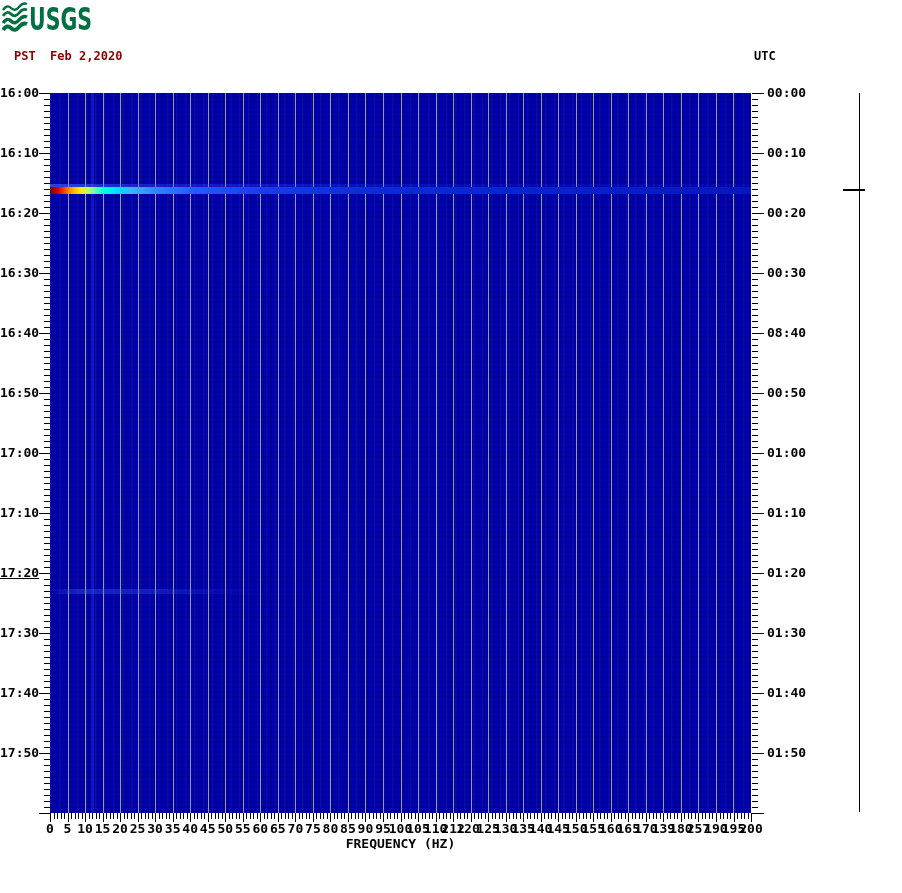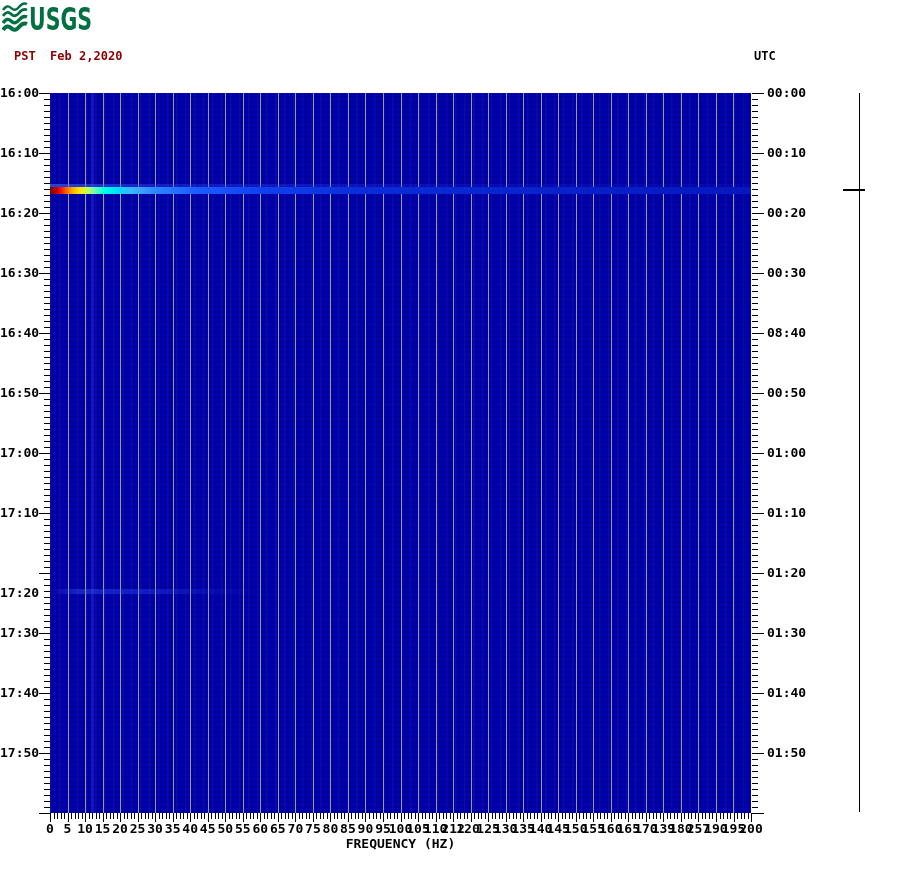--- a/index.html
+++ b/index.html
@@ -338,21 +338,21 @@
       <div class="tick" style="left: 39px; top: 813px; width: 11px; height: 1px;"></div>
       <div class="tick" style="left: 752px; top: 813px; width: 12px; height: 1px;"></div>
       <div class="tlabel-l" style="top: 86px;">16:00</div>
       <div class="tlabel-l" style="top: 146px;">16:10</div>
       <div class="tlabel-l" style="top: 206px;">16:20</div>
       <div class="tlabel-l" style="top: 266px;">16:30</div>
       <div class="tlabel-l" style="top: 326px;">16:40</div>
       <div class="tlabel-l" style="top: 386px;">16:50</div>
       <div class="tlabel-l" style="top: 446px;">17:00</div>
       <div class="tlabel-l" style="top: 506px;">17:10</div>
-      <div class="tlabel-l" style="top: 586px;">17:20</div>
+      <div class="tlabel-l" style="top: 566px; text-decoration: underline;">17:20</div>
       <div class="tlabel-l" style="top: 626px;">17:30</div>
       <div class="tlabel-l" style="top: 686px;">17:40</div>
       <div class="tlabel-l" style="top: 746px;">17:50</div>
       <div class="tlabel-r" style="top: 86px;">00:00</div>
       <div class="tlabel-r" style="top: 146px;">00:10</div>
       <div class="tlabel-r" style="top: 206px;">00:20</div>
       <div class="tlabel-r" style="top: 266px;">00:30</div>
       <div class="tlabel-r" style="top: 326px;">08:40</div>
       <div class="tlabel-r" style="top: 386px;">00:50</div>
       <div class="tlabel-r" style="top: 446px;">01:00</div>

